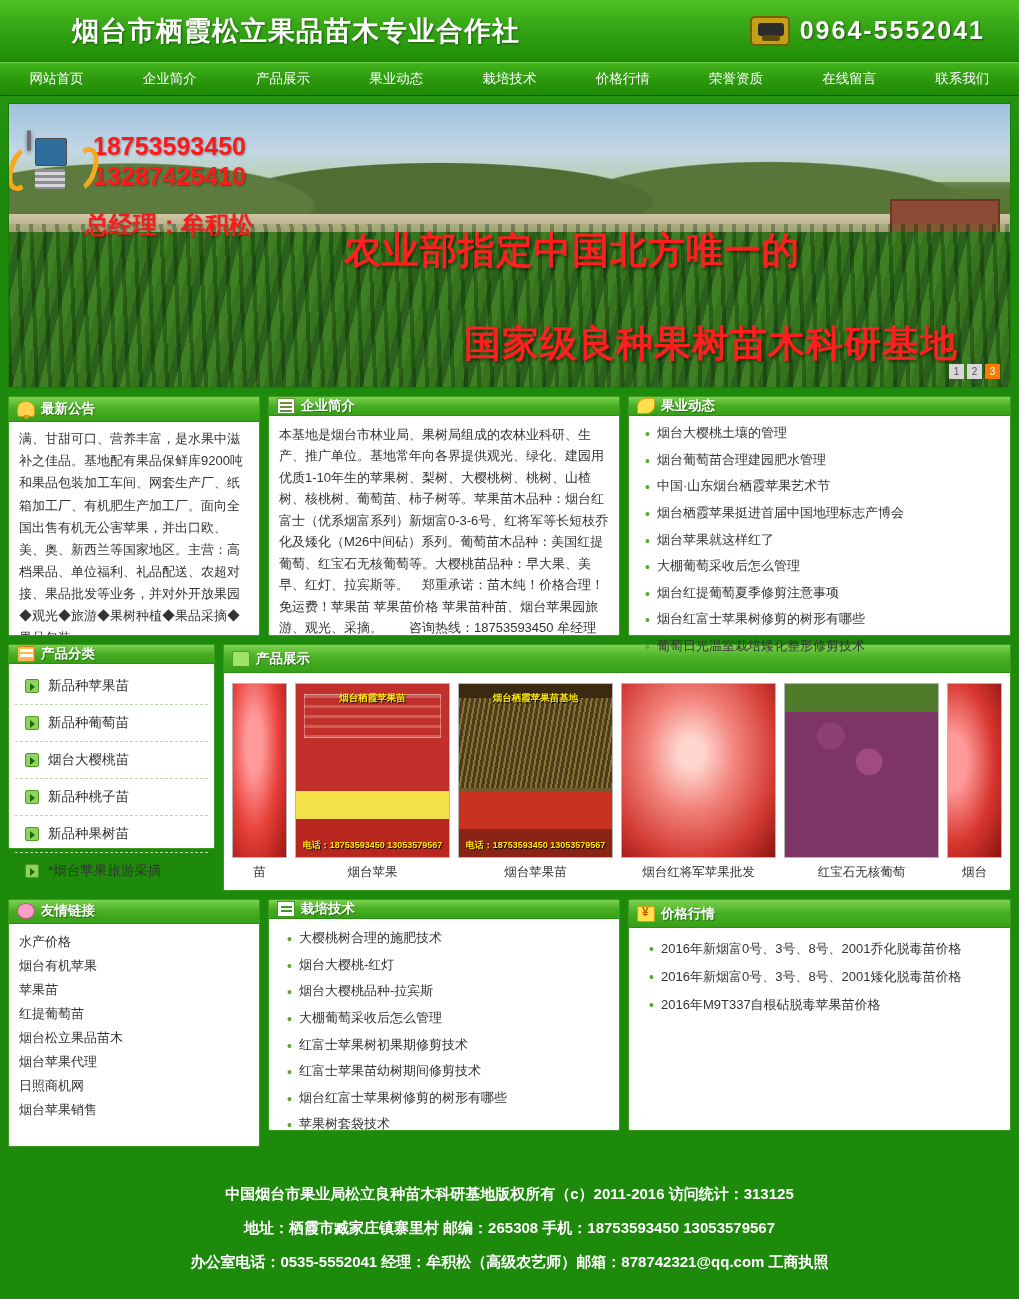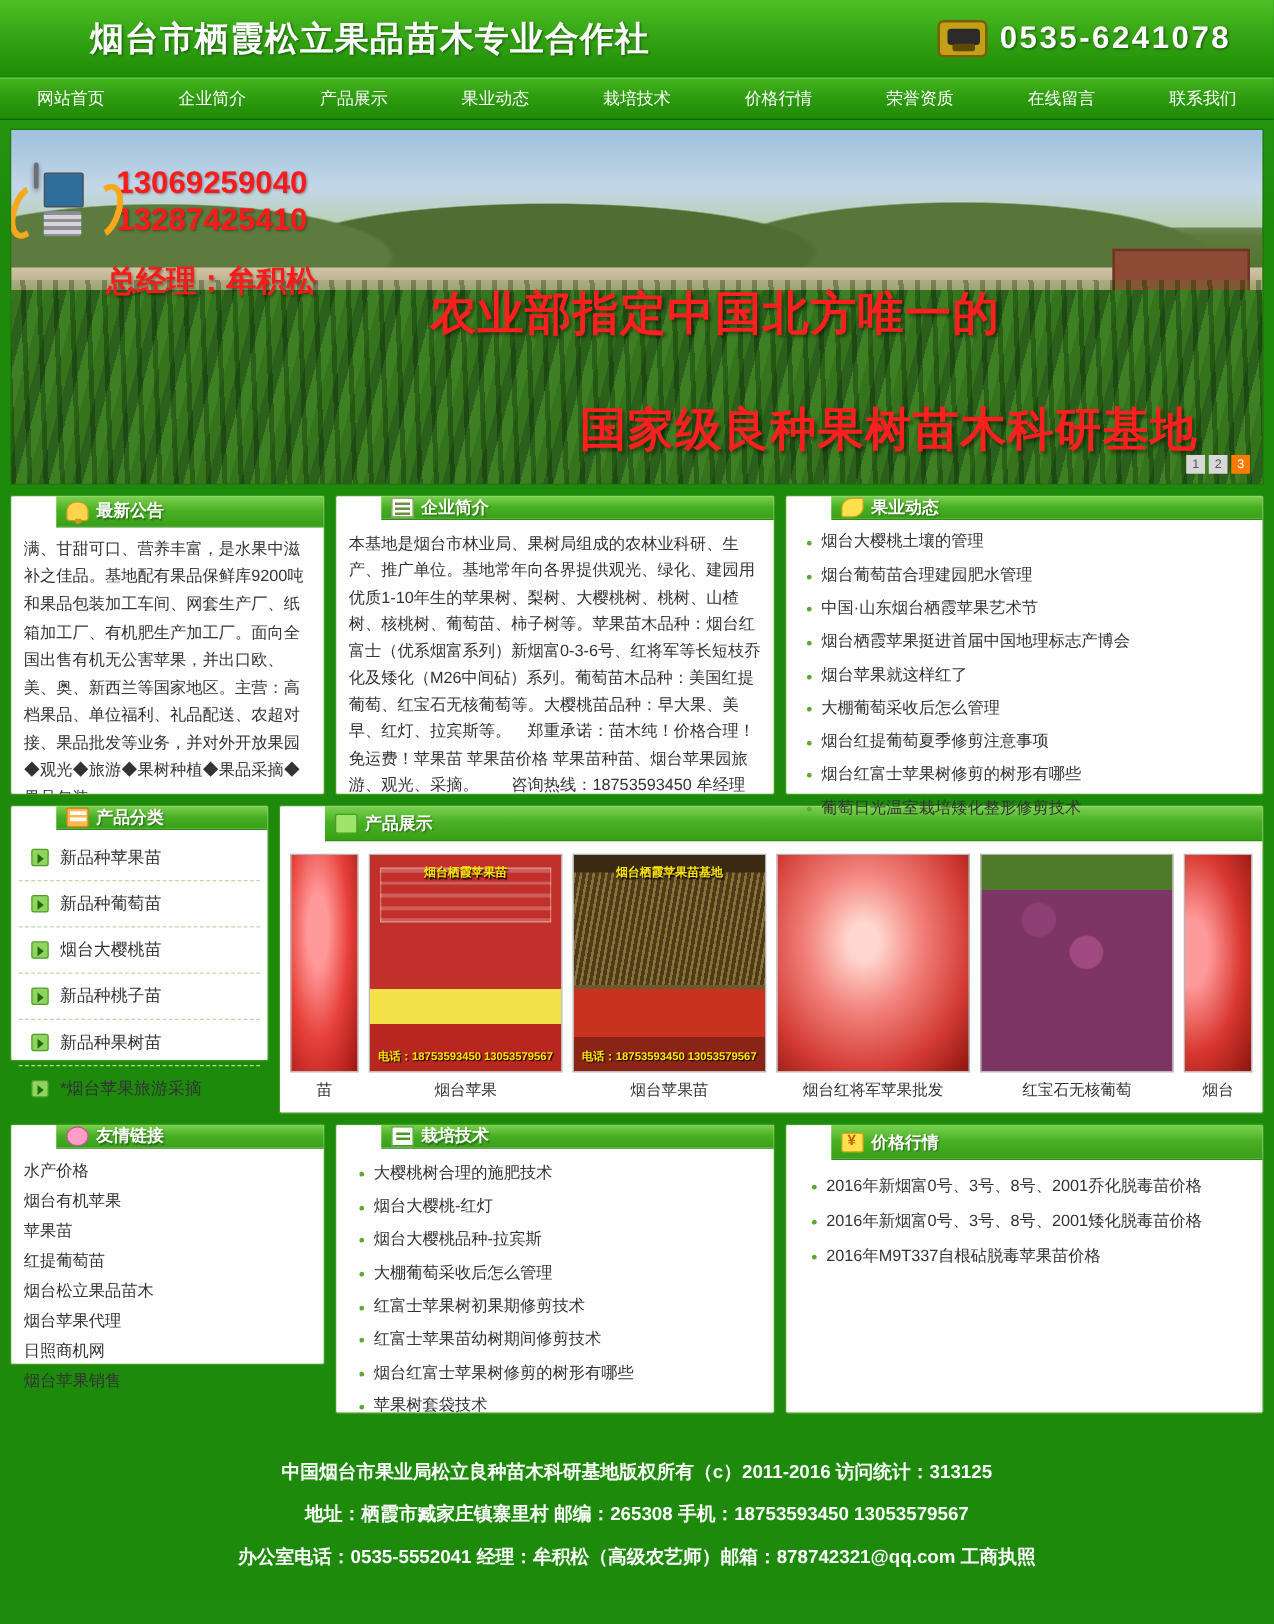--- a/index.html
+++ b/index.html
@@ -196,21 +196,20 @@
     border:1px solid #3d9c1e;
     border-radius: 2px;
     display:flex; flex-direction:column;
   }
   .panel-head {
     height: 28px;
     background: linear-gradient(to bottom, #7bd14f 0%, #49b024 48%, #37a018 100%);
     display:flex; align-items:center; gap:6px;
     padding: 0 8px;
     border-bottom:1px solid #2d8f12;
-    margin-left:36px;
   }
   .panel-head .ph-title {
     color:#ffffff; font-size:13.5px; font-weight:bold;
     text-shadow: 1px 1px 1px rgba(0,0,0,.35);
   }
   .panel-body { padding: 8px 10px; font-size: 13px; color:#333; line-height:1.62; }
 
   .mini-icon { width:18px; height:16px; display:inline-block; position:relative; }
   .ic-bell { background:#ffd34d; border-radius:8px 8px 3px 3px; border:1px solid #c9991a; }
   .ic-bell::after{content:"";position:absolute;left:6px;bottom:-3px;width:5px;height:4px;background:#c9991a;border-radius:0 0 3px 3px;}
@@ -328,21 +327,21 @@
 </style>
 </head>
 <body>
 
 <div class="page">
 
   <div class="header">
     <div class="site-title">烟台市栖霞松立果品苗木专业合作社</div>
     <div class="phone-wrap">
       <span class="phone-icon"></span>
-      <span class="phone-num">0535-6241078</span>
+      <span class="phone-num">0964-5552041</span>
     </div>
   </div>
 
   <div class="nav">
     <div class="nav-item">网站首页</div>
     <div class="nav-item">企业简介</div>
     <div class="nav-item">产品展示</div>
     <div class="nav-item">果业动态</div>
     <div class="nav-item">栽培技术</div>
     <div class="nav-item">价格行情</div>
@@ -359,21 +358,21 @@
     <div class="field"></div>
     <div class="orchard-rows"></div>
 
     <div class="banner-phone-block">
       <div style="position:relative;width:46px;height:66px;">
         <span class="swoosh-l"></span>
         <span class="pda-icon"></span>
         <span class="swoosh-r"></span>
       </div>
       <div class="banner-phones">
-        <div>13069259040</div>
+        <div>18753593450</div>
         <div>13287425410</div>
       </div>
     </div>
 
     <div class="banner-manager">总经理：牟积松</div>
     <div class="banner-line1">农业部指定中国北方唯一的</div>
     <div class="banner-line2">国家级良种果树苗木科研基地</div>
 
     <div class="banner-dots">
       <span>1</span>
@@ -498,21 +497,21 @@
           <div class="prod-img img-apple-edge"></div>
           <div class="prod-caption">烟台</div>
         </div>
 
       </div>
     </div>
   </div>
 
   <div class="row">
 
-    <div class="panel" style="width:252px;height:193px;">
+    <div class="panel" style="width:252px;height:248px;">
       <div class="panel-head">
         <span class="mini-icon ic-link"></span>
         <span class="ph-title">友情链接</span>
       </div>
       <ul class="link-list">
         <li>水产价格</li>
         <li>烟台有机苹果</li>
         <li>苹果苗</li>
         <li>红提葡萄苗</li>
         <li>烟台松立果品苗木</li>

